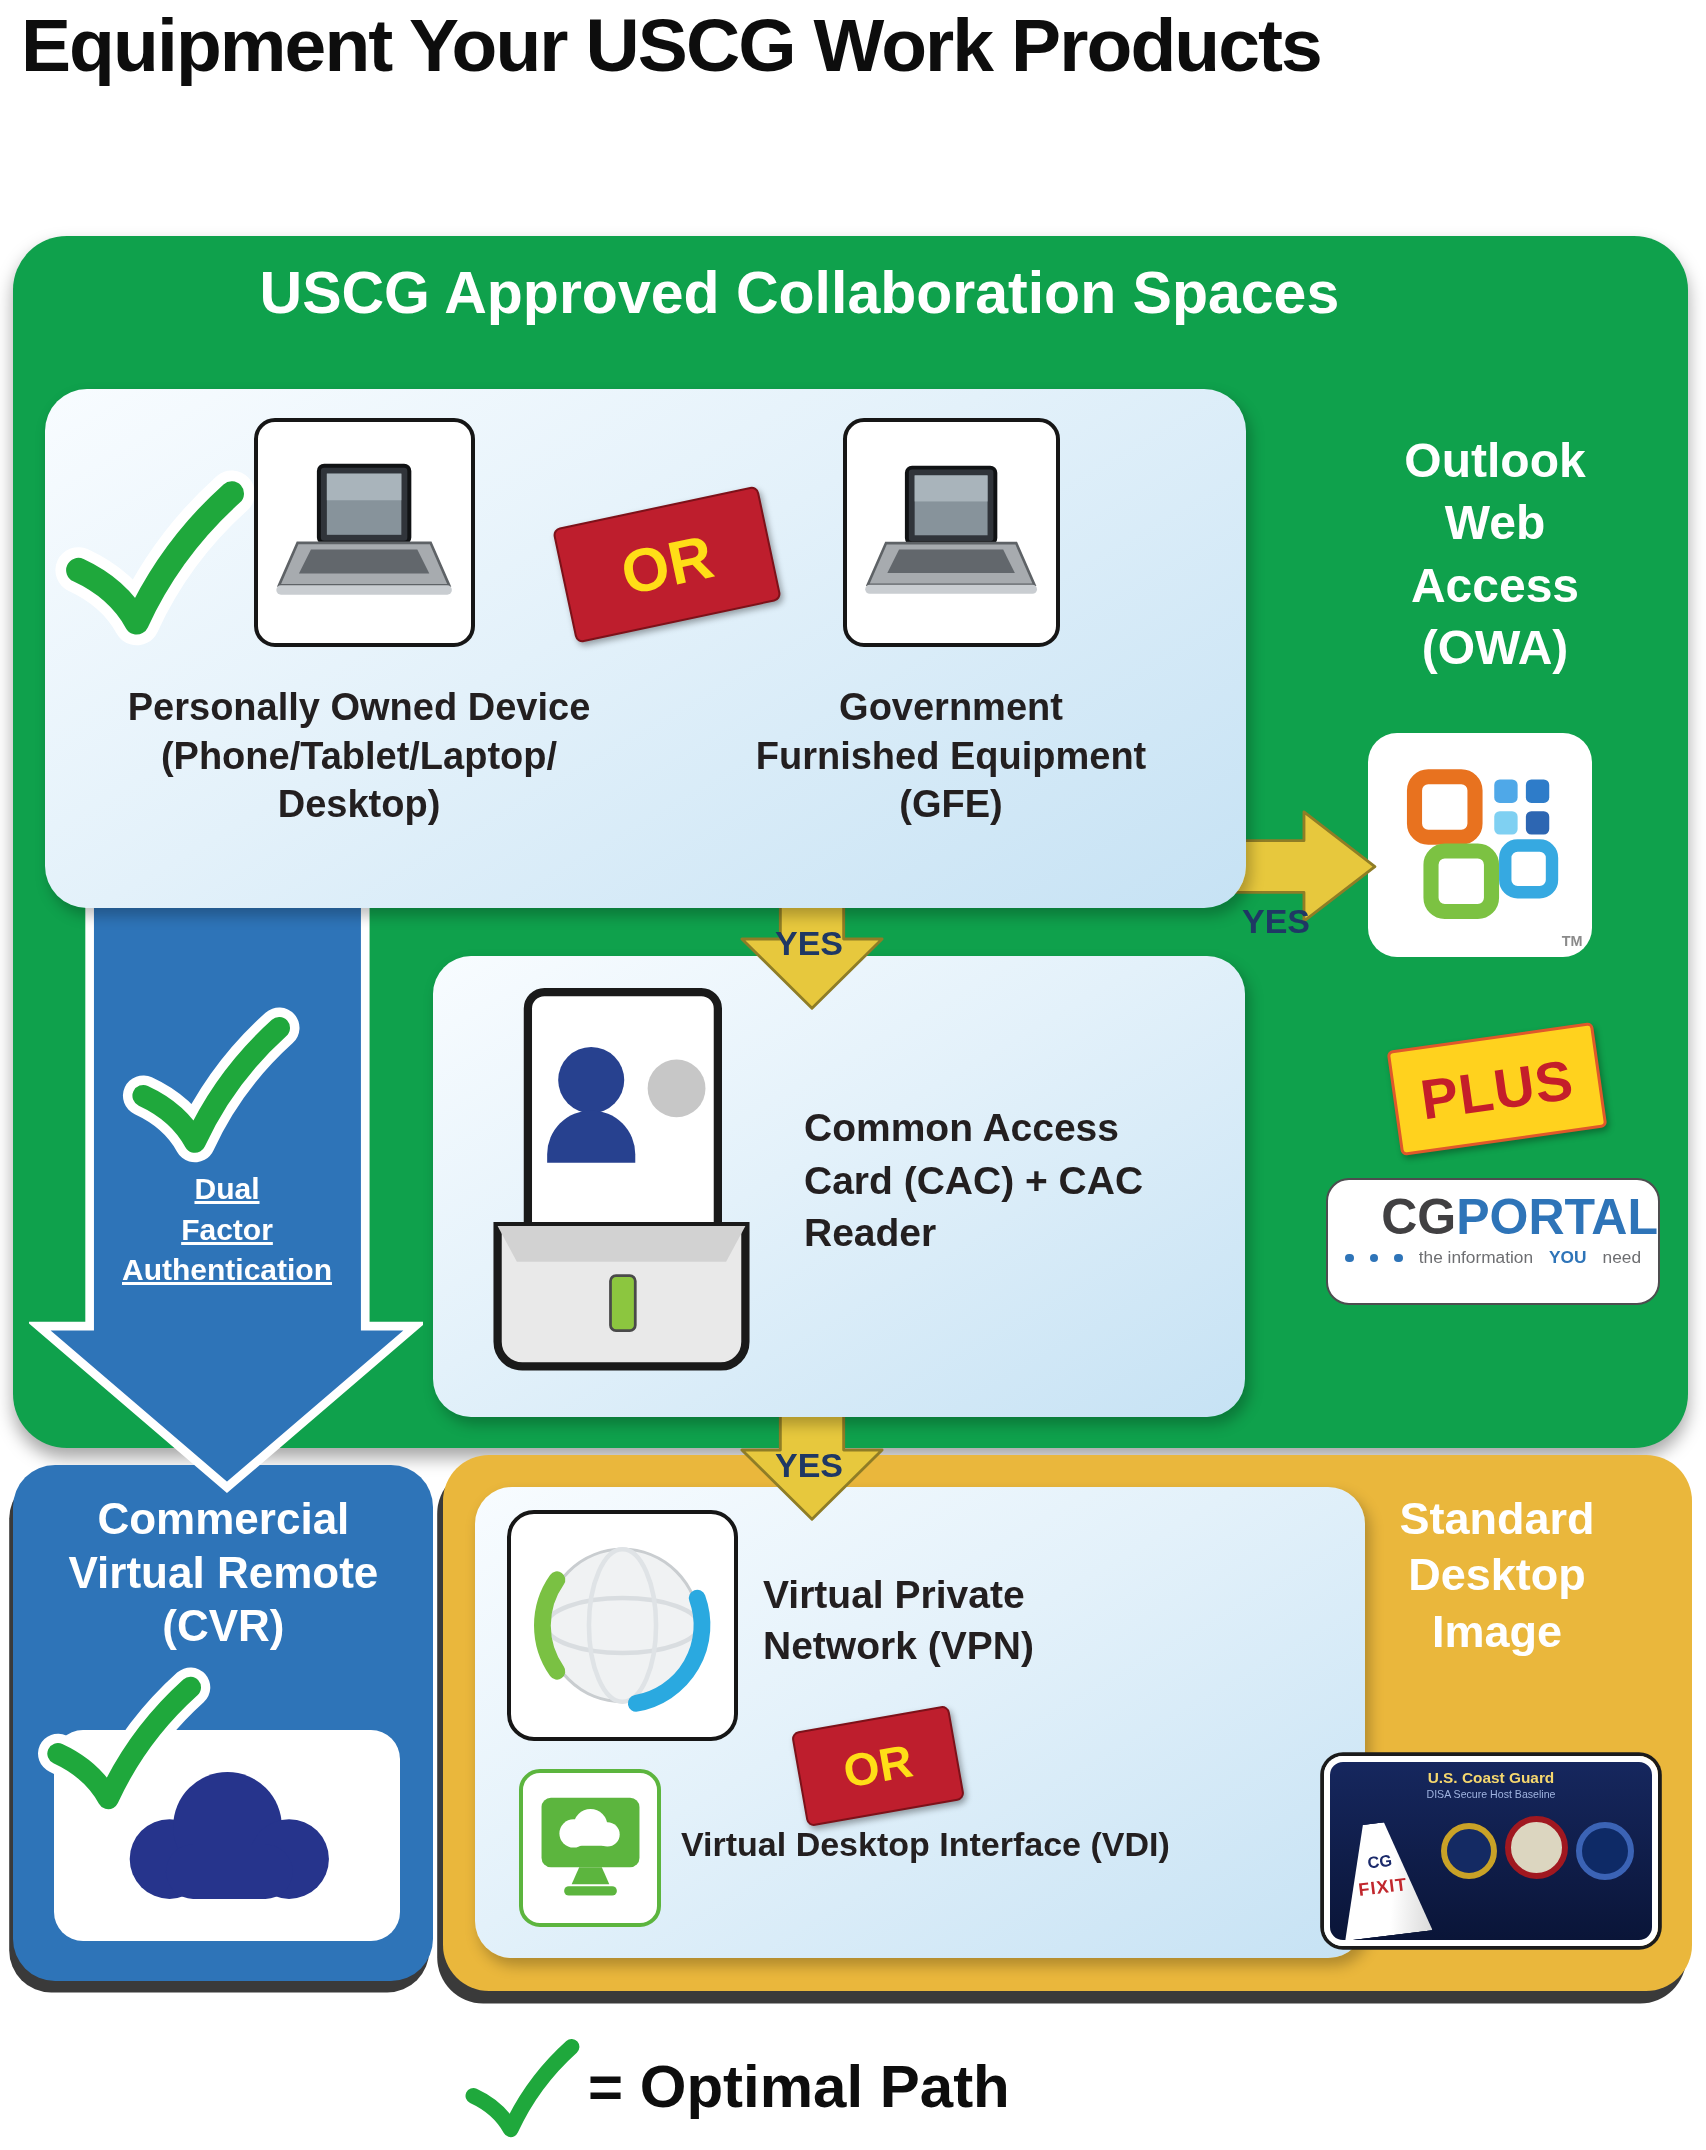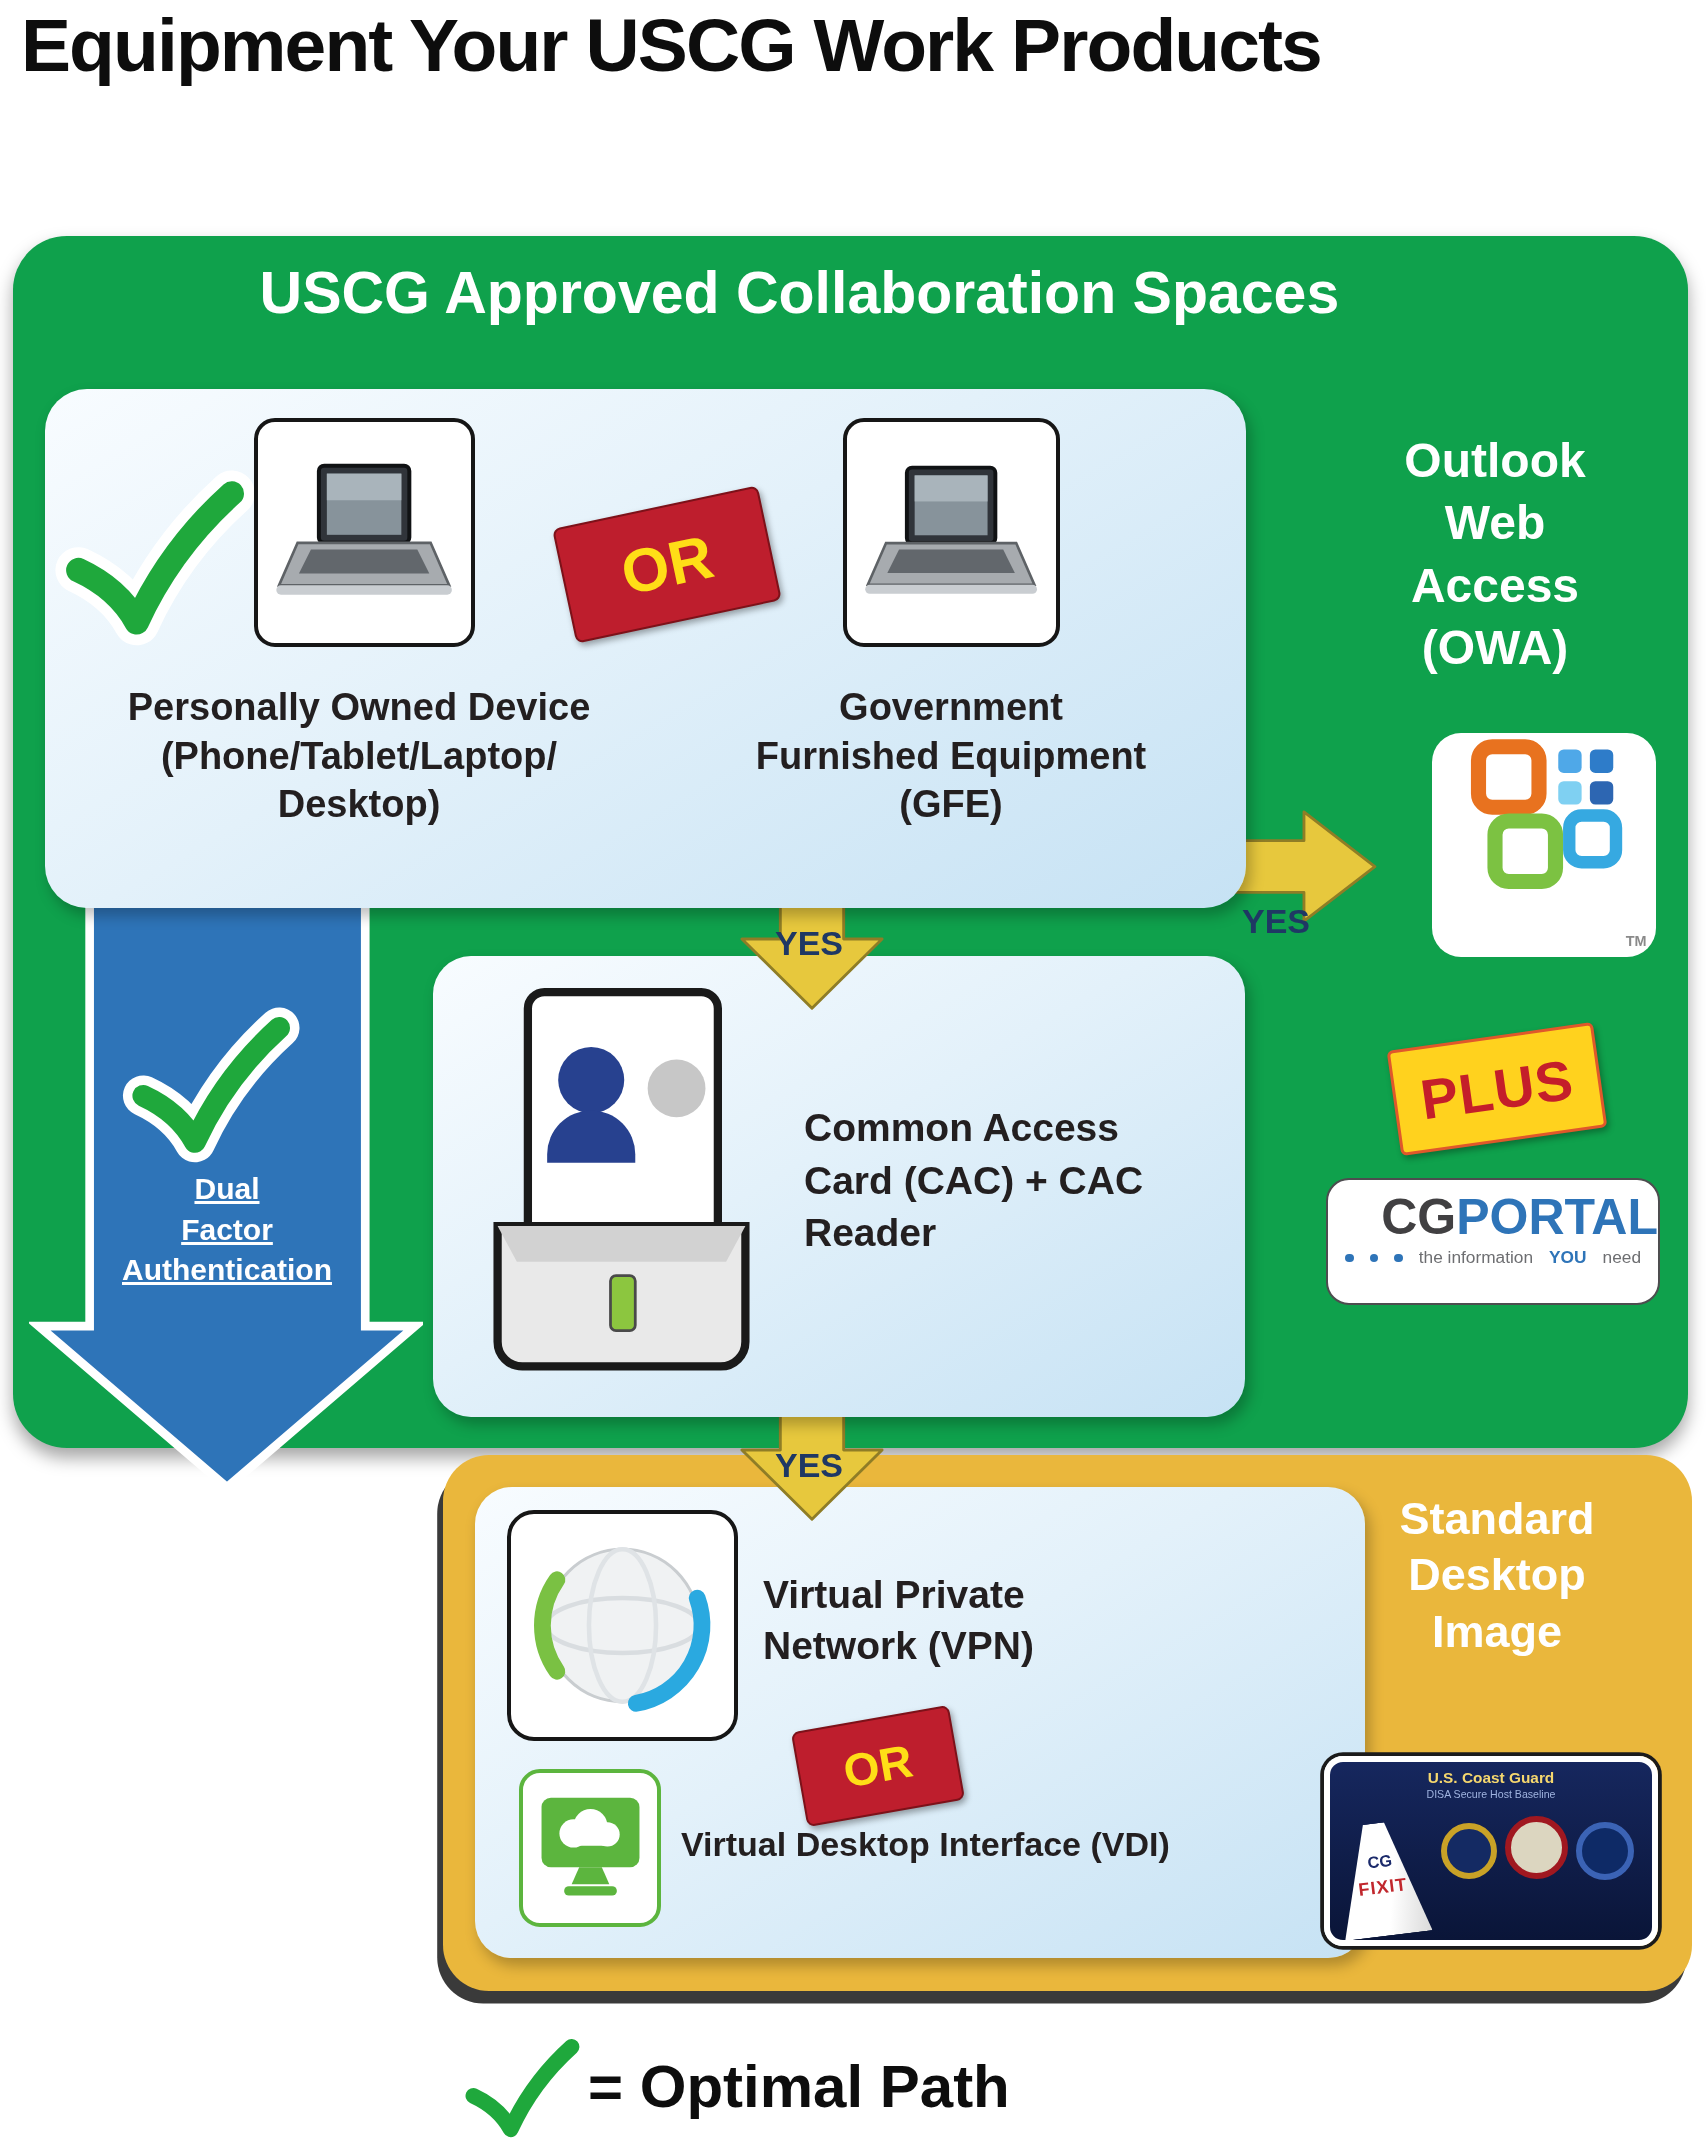--- a/index.html
+++ b/index.html
@@ -68,21 +68,21 @@
   .yes-d2{left:35px;top:67px;}
   .yes-arrow-r2{left:1255px;top:1604px;width:96px;height:223px;z-index:3;}
   .yes-arrow-r2 svg{width:96px;height:223px;display:block;}
   .yes-r2{left:3.8px;top:94px;}
 
   
   .dfa-arrow{left:29px;top:892px;width:394px;height:605px;z-index:6;}
   .dfa-arrow > svg{width:100%;height:100%;display:block;}
 
   
-  .office-box{left:1432px;top:733px;width:224px;height:224px;background:#fff;border-radius:29px;z-index:2;display:flex;justify-content:center;}
+  .office-box{left:1368px;top:733px;width:224px;height:224px;background:#fff;border-radius:29px;z-index:2;display:flex;align-items:center;justify-content:center;}
   .office-box svg{width:165px;height:165px;}
   .tm{position:absolute;right:9.6px;bottom:7.7px;font-size:14.4px;color:#8a8a8a;font-weight:bold;}
   .cgportal{left:1326px;top:1178px;width:334px;height:127px;background:#fff;border:2.9px solid #4D4D4F;border-radius:23px;z-index:2;box-sizing:border-box;text-align:right;}
   .cgp-main{margin-top:11.5px;font-size:50px;font-weight:bold;line-height:1;}
   .cgp-cg{color:#414042;}
   .cgp-portal{color:#2E74B8;}
   .cgp-tag{display:flex;justify-content:center;align-items:center;gap:16px;font-size:17.3px;margin-top:5.8px;color:#6D6E71;}
   .dot{width:8.6px;height:8.6px;border-radius:50%;background:#2E74B8;display:inline-block;}
   .tag-you{color:#2E74B8;font-weight:bold;}
 
@@ -235,20 +235,39 @@
 Reader</div>
   </div>
 
   <div class="abs yes-arrow-d2">
     <svg viewBox="0 0 150 150">
         <polygon class="ya" points="42,2 108,2 108,74 148,74 75,146 2,74 42,74"></polygon>
       </svg>
     <span class="yes-label yes-d2">YES</span>
   </div>
 
+  <div class="abs cvr-panel">
+    <div class="cvr-title pre">Commercial
+Virtual Remote
+(CVR)</div>
+    <div class="abs cloud-box">
+      <svg viewBox="0 0 140 90">
+        <circle cx="38" cy="58" r="22" fill="#26348C"></circle>
+        <circle cx="70" cy="40" r="30" fill="#26348C"></circle>
+        <circle cx="104" cy="58" r="22" fill="#26348C"></circle>
+        <rect x="36" y="50" width="70" height="30" rx="15" fill="#26348C"></rect>
+      </svg>
+    </div>
+    <span class="abs check check-cvr">
+      <svg viewBox="0 0 120 110">
+          <path class="ck-o" d="M12 60 Q38 72 50 94 Q72 46 112 10"></path>
+          <path class="ck-g" d="M12 60 Q38 72 50 94 Q72 46 112 10"></path>
+        </svg>
+    </span>
+  </div>
 
   <div class="abs gold-panel"></div>
 
   <div class="abs yes-arrow-r2">
     <svg viewBox="0 0 100 232">
         <polygon class="ya" points="0,82 42,82 42,2 98,116 42,230 42,150 0,150"></polygon>
       </svg>
     <span class="yes-label yes-r2">YES</span>
   </div>
 

